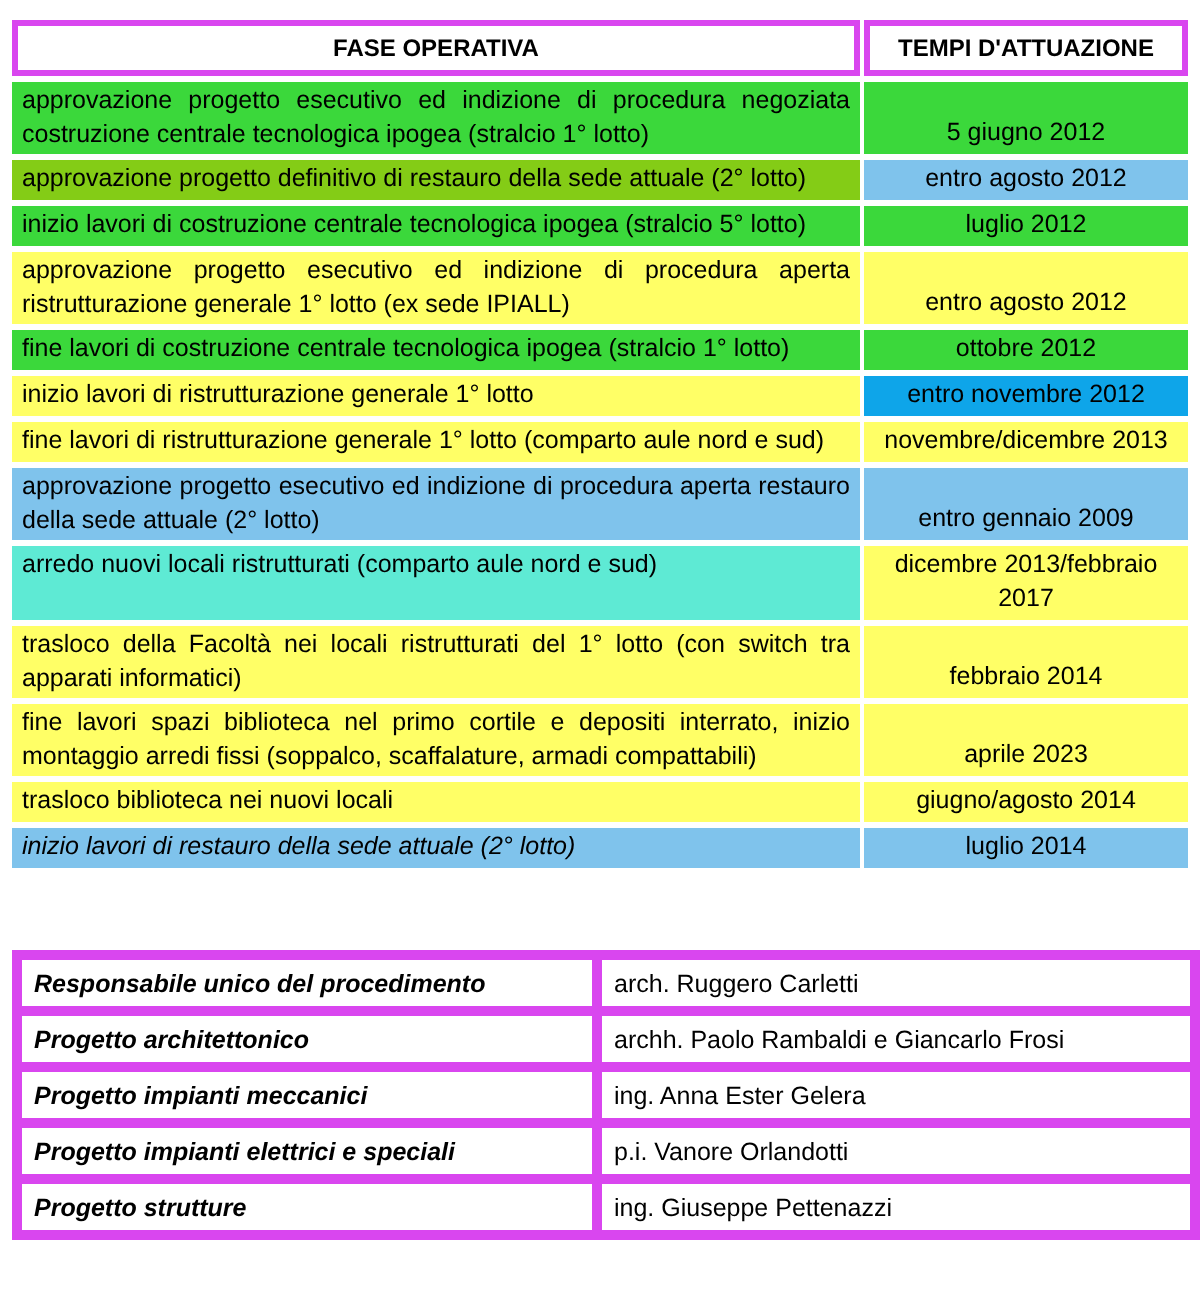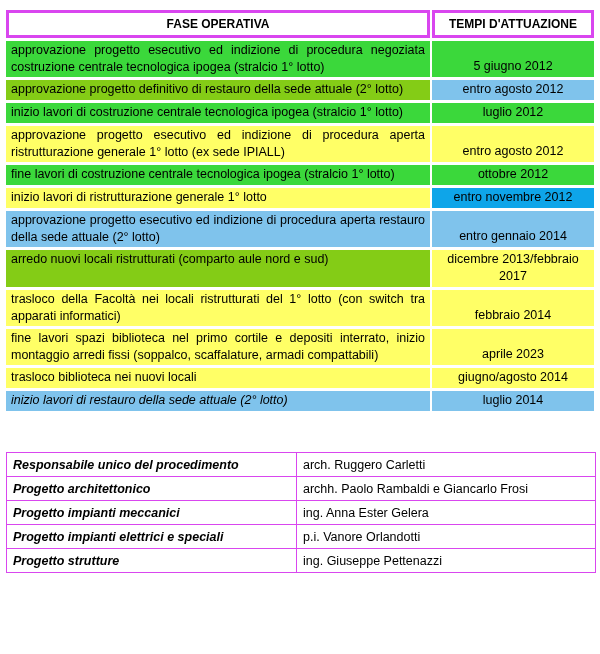--- a/index.html
+++ b/index.html
@@ -52,21 +52,21 @@
   
   table.team {
     border-collapse: collapse;
     table-layout: fixed;
     width: 589px;
     margin: 38px 0 0 6px;
   }
   table.team col.c-role   { width: 290px; }
   table.team col.c-person { width: 299px; }
   table.team td {
-    border: 1px solid #d946ef;
+    border: 5px solid #d946ef;
     font-size: 12.5px;
     height: 21px;
     padding: 1px 6px;
     vertical-align: middle;
     white-space: nowrap;
     overflow: hidden;
   }
   table.team td.role {
     font-weight: bold;
     font-style: italic;
@@ -89,41 +89,45 @@
   <tbody id="schedule-body">
       <tr>
         <td class="fase" style="background: rgb(59, 216, 59);">approvazione progetto esecutivo ed indizione di procedura negoziata costruzione centrale tecnologica ipogea (stralcio 1° lotto)</td>
         <td class="tempo" style="background: rgb(59, 216, 59);">5 giugno 2012</td>
       </tr>
       <tr>
         <td class="fase" style="background: #84cc16;">approvazione progetto definitivo di restauro della sede attuale (2° lotto)</td>
         <td class="tempo" style="background: rgb(127, 195, 236);">entro agosto 2012</td>
       </tr>
       <tr>
-        <td class="fase" style="background: rgb(59, 216, 59);">inizio lavori di costruzione centrale tecnologica ipogea (stralcio 1° lotto)</td>
+        <td class="fase" style="background: rgb(59, 216, 59);">inizio lavori di costruzione centrale tecnologica ipogea (stralcio 5° lotto)</td>
         <td class="tempo" style="background: rgb(59, 216, 59);">luglio 2012</td>
       </tr>
       <tr>
         <td class="fase" style="background: rgb(255, 255, 102);">approvazione progetto esecutivo ed indizione di procedura aperta ristrutturazione generale 1° lotto (ex sede IPIALL)</td>
         <td class="tempo" style="background: rgb(255, 255, 102);">entro agosto 2012</td>
       </tr>
       <tr>
         <td class="fase" style="background: rgb(59, 216, 59);">fine lavori di costruzione centrale tecnologica ipogea (stralcio 1° lotto)</td>
         <td class="tempo" style="background: rgb(59, 216, 59);">ottobre 2012</td>
       </tr>
       <tr>
         <td class="fase" style="background: rgb(255, 255, 102);">inizio lavori di ristrutturazione generale 1° lotto</td>
         <td class="tempo" style="background: #0ea5e9;">entro novembre 2012</td>
       </tr>
       <tr>
-        <td class="fase" style="background: rgb(127, 195, 236);">approvazione progetto esecutivo ed indizione di procedura aperta restauro della sede attuale (2° lotto)</td>
-        <td class="tempo" style="background: rgb(127, 195, 236);">entro gennaio 2014</td>
+        <td class="fase" style="background: rgb(255, 255, 102);">fine lavori di ristrutturazione generale 1° lotto (comparto aule nord e sud)</td>
+        <td class="tempo" style="background: rgb(255, 255, 102);">novembre/dicembre 2013</td>
       </tr>
       <tr>
-        <td class="fase" style="background: #84cc16;">arredo nuovi locali ristrutturati (comparto aule nord e sud)</td>
+        <td class="fase" style="background: rgb(127, 195, 236);">approvazione progetto esecutivo ed indizione di procedura aperta restauro della sede attuale (2° lotto)</td>
+        <td class="tempo" style="background: rgb(127, 195, 236);">entro gennaio 2009</td>
+      </tr>
+      <tr>
+        <td class="fase" style="background: #5eead4;">arredo nuovi locali ristrutturati (comparto aule nord e sud)</td>
         <td class="tempo" style="background: rgb(255, 255, 102);">dicembre 2013/febbraio 2017</td>
       </tr>
       <tr>
         <td class="fase" style="background: rgb(255, 255, 102);">trasloco della Facoltà nei locali ristrutturati del 1° lotto (con switch tra apparati informatici)</td>
         <td class="tempo" style="background: rgb(255, 255, 102);">febbraio 2014</td>
       </tr>
       <tr>
         <td class="fase" style="background: rgb(255, 255, 102);">fine lavori spazi biblioteca nel primo cortile e depositi interrato, inizio montaggio arredi fissi (soppalco, scaffalature, armadi compattabili)</td>
         <td class="tempo" style="background: rgb(255, 255, 102);">aprile 2023</td>
       </tr>

